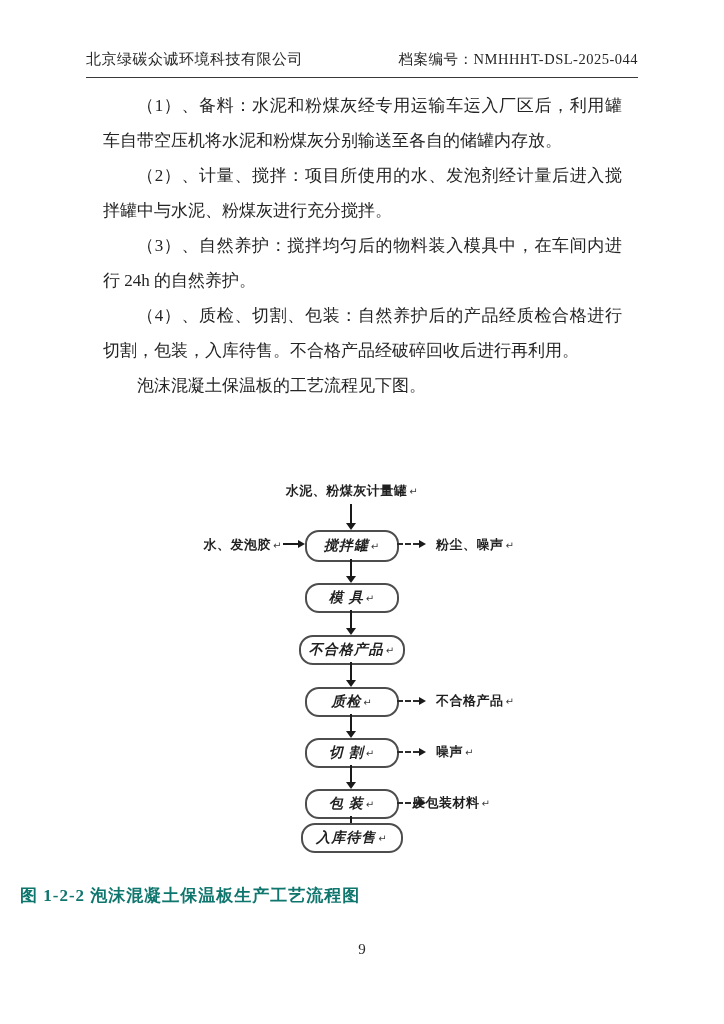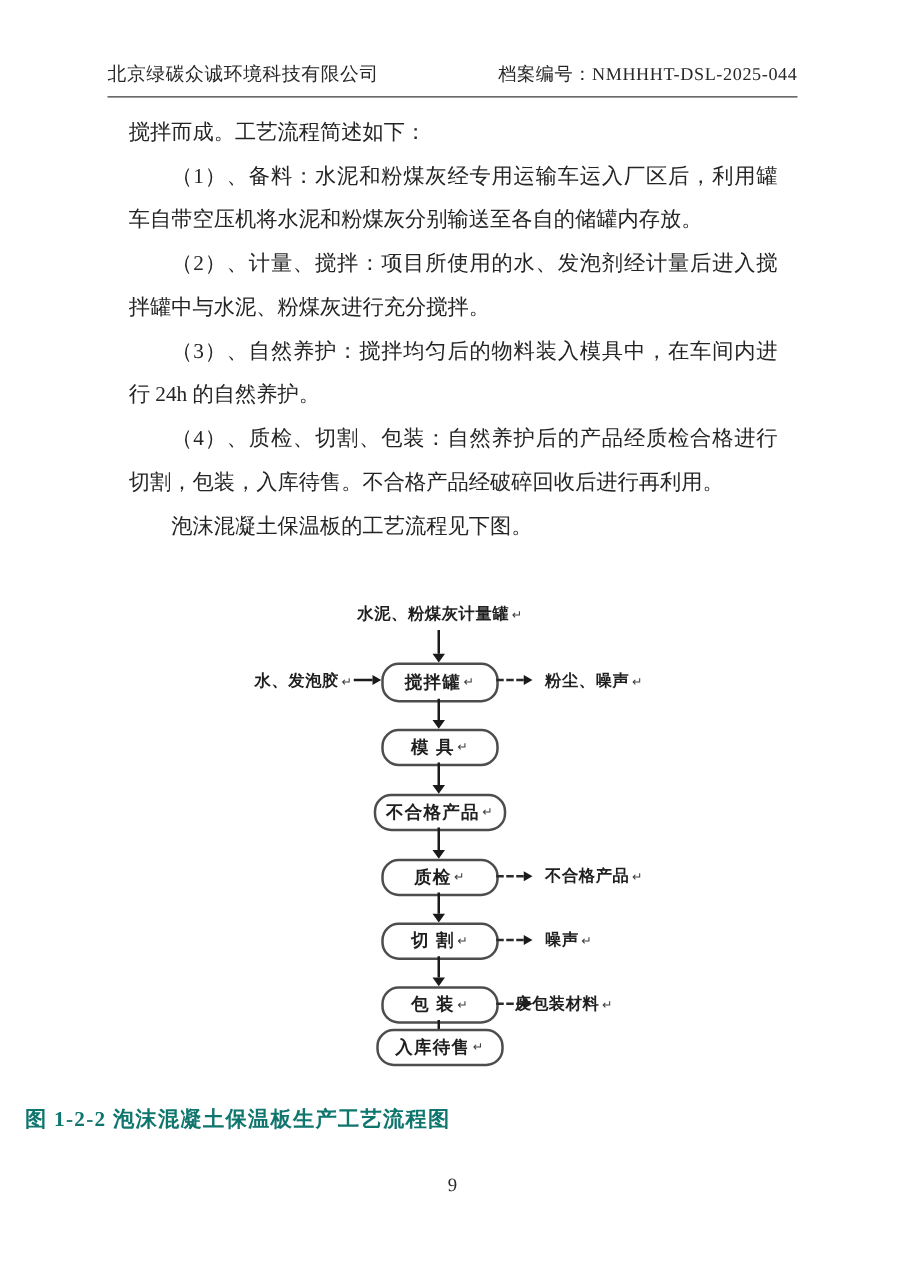--- a/index.html
+++ b/index.html
@@ -18,21 +18,21 @@
   .line{height:35px;white-space:nowrap;}
   .line.full{white-space:normal;text-align:justify;text-align-last:justify;}
   .line.indent{padding-left:34px;}
   .line.indent.full{padding-left:0;text-indent:34px;}
 
   
   .flowchart{position:absolute;left:0;top:478px;width:724px;height:400px;
              font-family:"Liberation Sans","DejaVu Sans",sans-serif;color:#1f1f1f;}
   .fbox{position:absolute;background:#fff;border:2px solid #4d4d4d;border-radius:14px;
         display:flex;align-items:center;justify-content:center;
-        font-size:14px;font-weight:700;letter-spacing:1px;}
+        font-size:14px;font-weight:700;letter-spacing:1px;font-style:italic;}
   .flabel{position:absolute;font-size:13px;font-weight:600;white-space:nowrap;letter-spacing:0.5px;}
   .pilcrow{font-size:10px;font-weight:400;color:#3c3c3c;margin-left:2px;}
   .varrow{position:absolute;width:2px;background:#1a1a1a;}
   .varrow::after{content:"";position:absolute;bottom:-7px;left:-4px;width:0;height:0;
                  border:5px solid transparent;border-bottom:0;border-top:7px solid #1a1a1a;}
   .harrow{position:absolute;height:0;}
   .harrow.dashed{border-top:2px dashed #2a2a2a;}
   .harrow.solid{border-top:2px solid #1a1a1a;}
   .harrow::after{content:"";position:absolute;right:-7px;top:-5px;width:0;height:0;
                  border:4px solid transparent;border-right:0;border-left:7px solid #1a1a1a;}
@@ -47,21 +47,20 @@
 <body>
 
 <div class="page">
 
   <div class="header">
     <span>北京绿碳众诚环境科技有限公司</span>
     <span class="docnum"><span>档案编号：</span><span>NMHHHT-DSL-2025-044</span></span>
   </div>
 
   <div class="textblock">
-    <div class="line">搅拌而成。工艺流程简述如下：</div>
     <div class="line indent full">（1）、备料：水泥和粉煤灰经专用运输车运入厂区后，利用罐</div>
     <div class="line">车自带空压机将水泥和粉煤灰分别输送至各自的储罐内存放。</div>
     <div class="line indent full">（2）、计量、搅拌：项目所使用的水、发泡剂经计量后进入搅</div>
     <div class="line">拌罐中与水泥、粉煤灰进行充分搅拌。</div>
     <div class="line indent full">（3）、自然养护：搅拌均匀后的物料装入模具中，在车间内进</div>
     <div class="line">行 24h 的自然养护。</div>
     <div class="line indent full">（4）、质检、切割、包装：自然养护后的产品经质检合格进行</div>
     <div class="line">切割，包装，入库待售。不合格产品经破碎回收后进行再利用。</div>
     <div class="line indent">泡沫混凝土保温板的工艺流程见下图。</div>
   </div>

